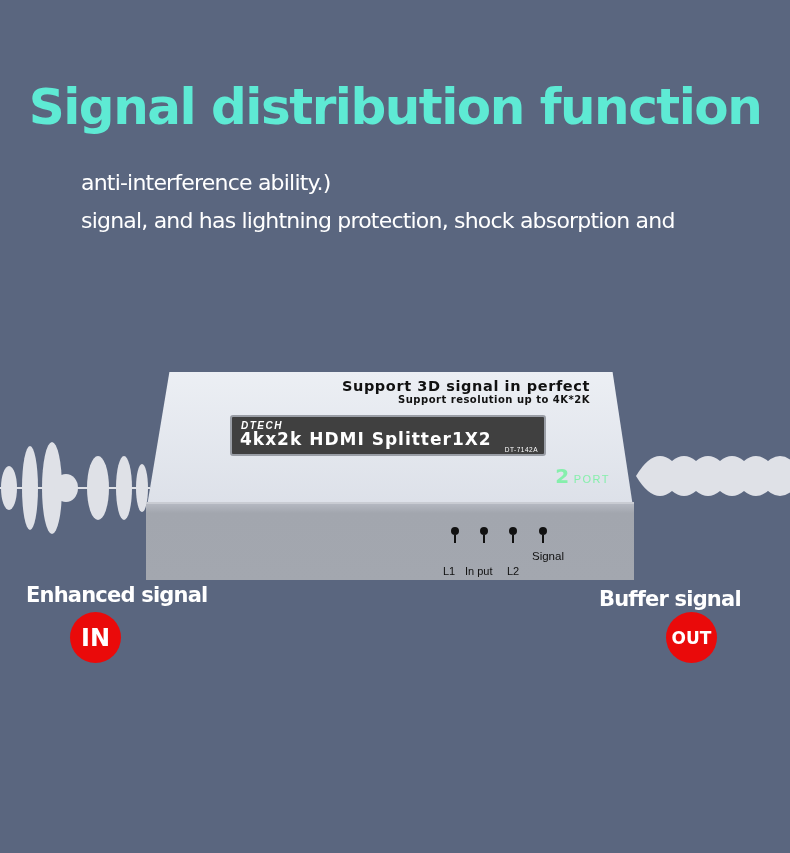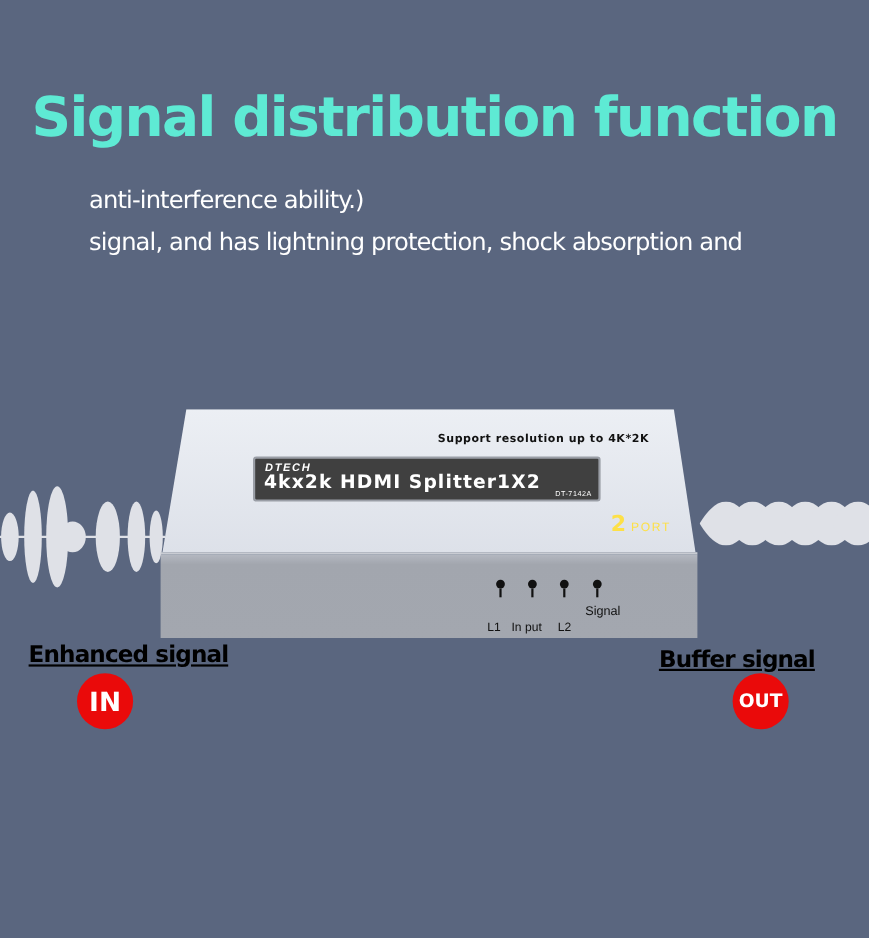--- a/index.html
+++ b/index.html
@@ -11,28 +11,28 @@
   .wave { position:absolute; }
   .device { position:absolute; left:140px; top:372px; width:500px; height:208px; }
   .dev-top { position:absolute; left:0; top:0; width:500px; height:130px; }
   .dev-front { position:absolute; left:6px; top:130px; width:488px; height:76px; background:linear-gradient(#b4b8c1, #a2a6ae 12%, #a3a7af); border-top:2px solid #c9ccd3; }
   .tag1 { position:absolute; right:50px; top:6px; font-family:"DejaVu Sans", sans-serif; font-weight:bold; font-size:14.5px; color:#111; letter-spacing:0.6px; }
   .tag2 { position:absolute; right:50px; top:22px; font-family:"DejaVu Sans", sans-serif; font-weight:bold; font-size:10px; color:#111; letter-spacing:0.5px; }
   .label-box { position:absolute; left:90px; top:43px; width:312px; height:37px; background:#404040; border:2px solid #9a9ea6; border-radius:3px; color:#fff; }
   .brand { position:absolute; left:9px; top:3px; font-style:italic; font-weight:bold; font-size:10px; letter-spacing:1.5px; }
   .model-name { position:absolute; left:8px; top:12px; font-family:"DejaVu Sans", sans-serif; font-weight:bold; font-size:17px; letter-spacing:1px; white-space:nowrap; }
   .model-code { position:absolute; right:6px; bottom:1px; font-size:6.5px; letter-spacing:0.5px; }
-  .port { position:absolute; right:30px; top:92px; color:#fde047; white-space:nowrap; }
+  .port { position:absolute; right:30px; top:92px; color:#86efac; white-space:nowrap; }
   .port .num { font-family:"DejaVu Sans", sans-serif; font-weight:bold; font-size:20px; }
   .port .word { font-size:11px; letter-spacing:1.5px; }
   .leds { position:absolute; left:300px; top:155px; }
   .led { position:absolute; top:0; width:8px; height:8px; border-radius:50%; background:#111; }
   .led::after { content:""; position:absolute; left:3px; top:8px; width:2px; height:8px; background:#111; }
   .led-label { position:absolute; top:38px; font-size:11px; color:#111; white-space:nowrap; }
-  .sig-label { position:absolute; font-family:"DejaVu Sans", sans-serif; font-weight:bold; font-size:21px; letter-spacing:-0.8px; color:#000000;text-decoration:underline; }
+  .sig-label { position:absolute; font-family:"DejaVu Sans", sans-serif; font-weight:bold; font-size:21px; letter-spacing:-0.8px; color:#ffffff; }
   .badge { position:absolute; border-radius:50%; background:#ea0a0a; color:#ffffff; font-family:"DejaVu Sans", sans-serif; font-weight:bold; display:flex; align-items:center; justify-content:center; }
 </style>
 </head>
 <body>
 
 <div class="title">Signal distribution function</div>
 <div class="desc">
   <span class="line indent">anti-interference ability.)</span>
   <span class="line indent">signal, and has lightning protection, shock absorption and</span>
 </div>
@@ -64,20 +64,21 @@
 <div class="device">
   <svg class="dev-top" width="500" height="132" viewBox="0 0 500 132">
     <defs>
       <linearGradient id="tg" x1="0" y1="0" x2="0" y2="1">
         <stop offset="0" stop-color="#eceff4"></stop>
         <stop offset="1" stop-color="#dde1e9"></stop>
       </linearGradient>
     </defs>
     <polygon points="26,0 476,0 496,132 4,132" fill="url(#tg)"></polygon>
   </svg>
+  <div class="tag1">Support 3D signal in perfect</div>
   <div class="tag2">Support resolution up to 4K*2K</div>
   <div class="label-box">
     <span class="brand">DTECH</span>
     <span class="model-name">4kx2k HDMI Splitter1X2</span>
     <span class="model-code">DT-7142A</span>
   </div>
   <div class="port">
     <span class="num">2</span>
     <span class="word">PORT</span>
   </div>

